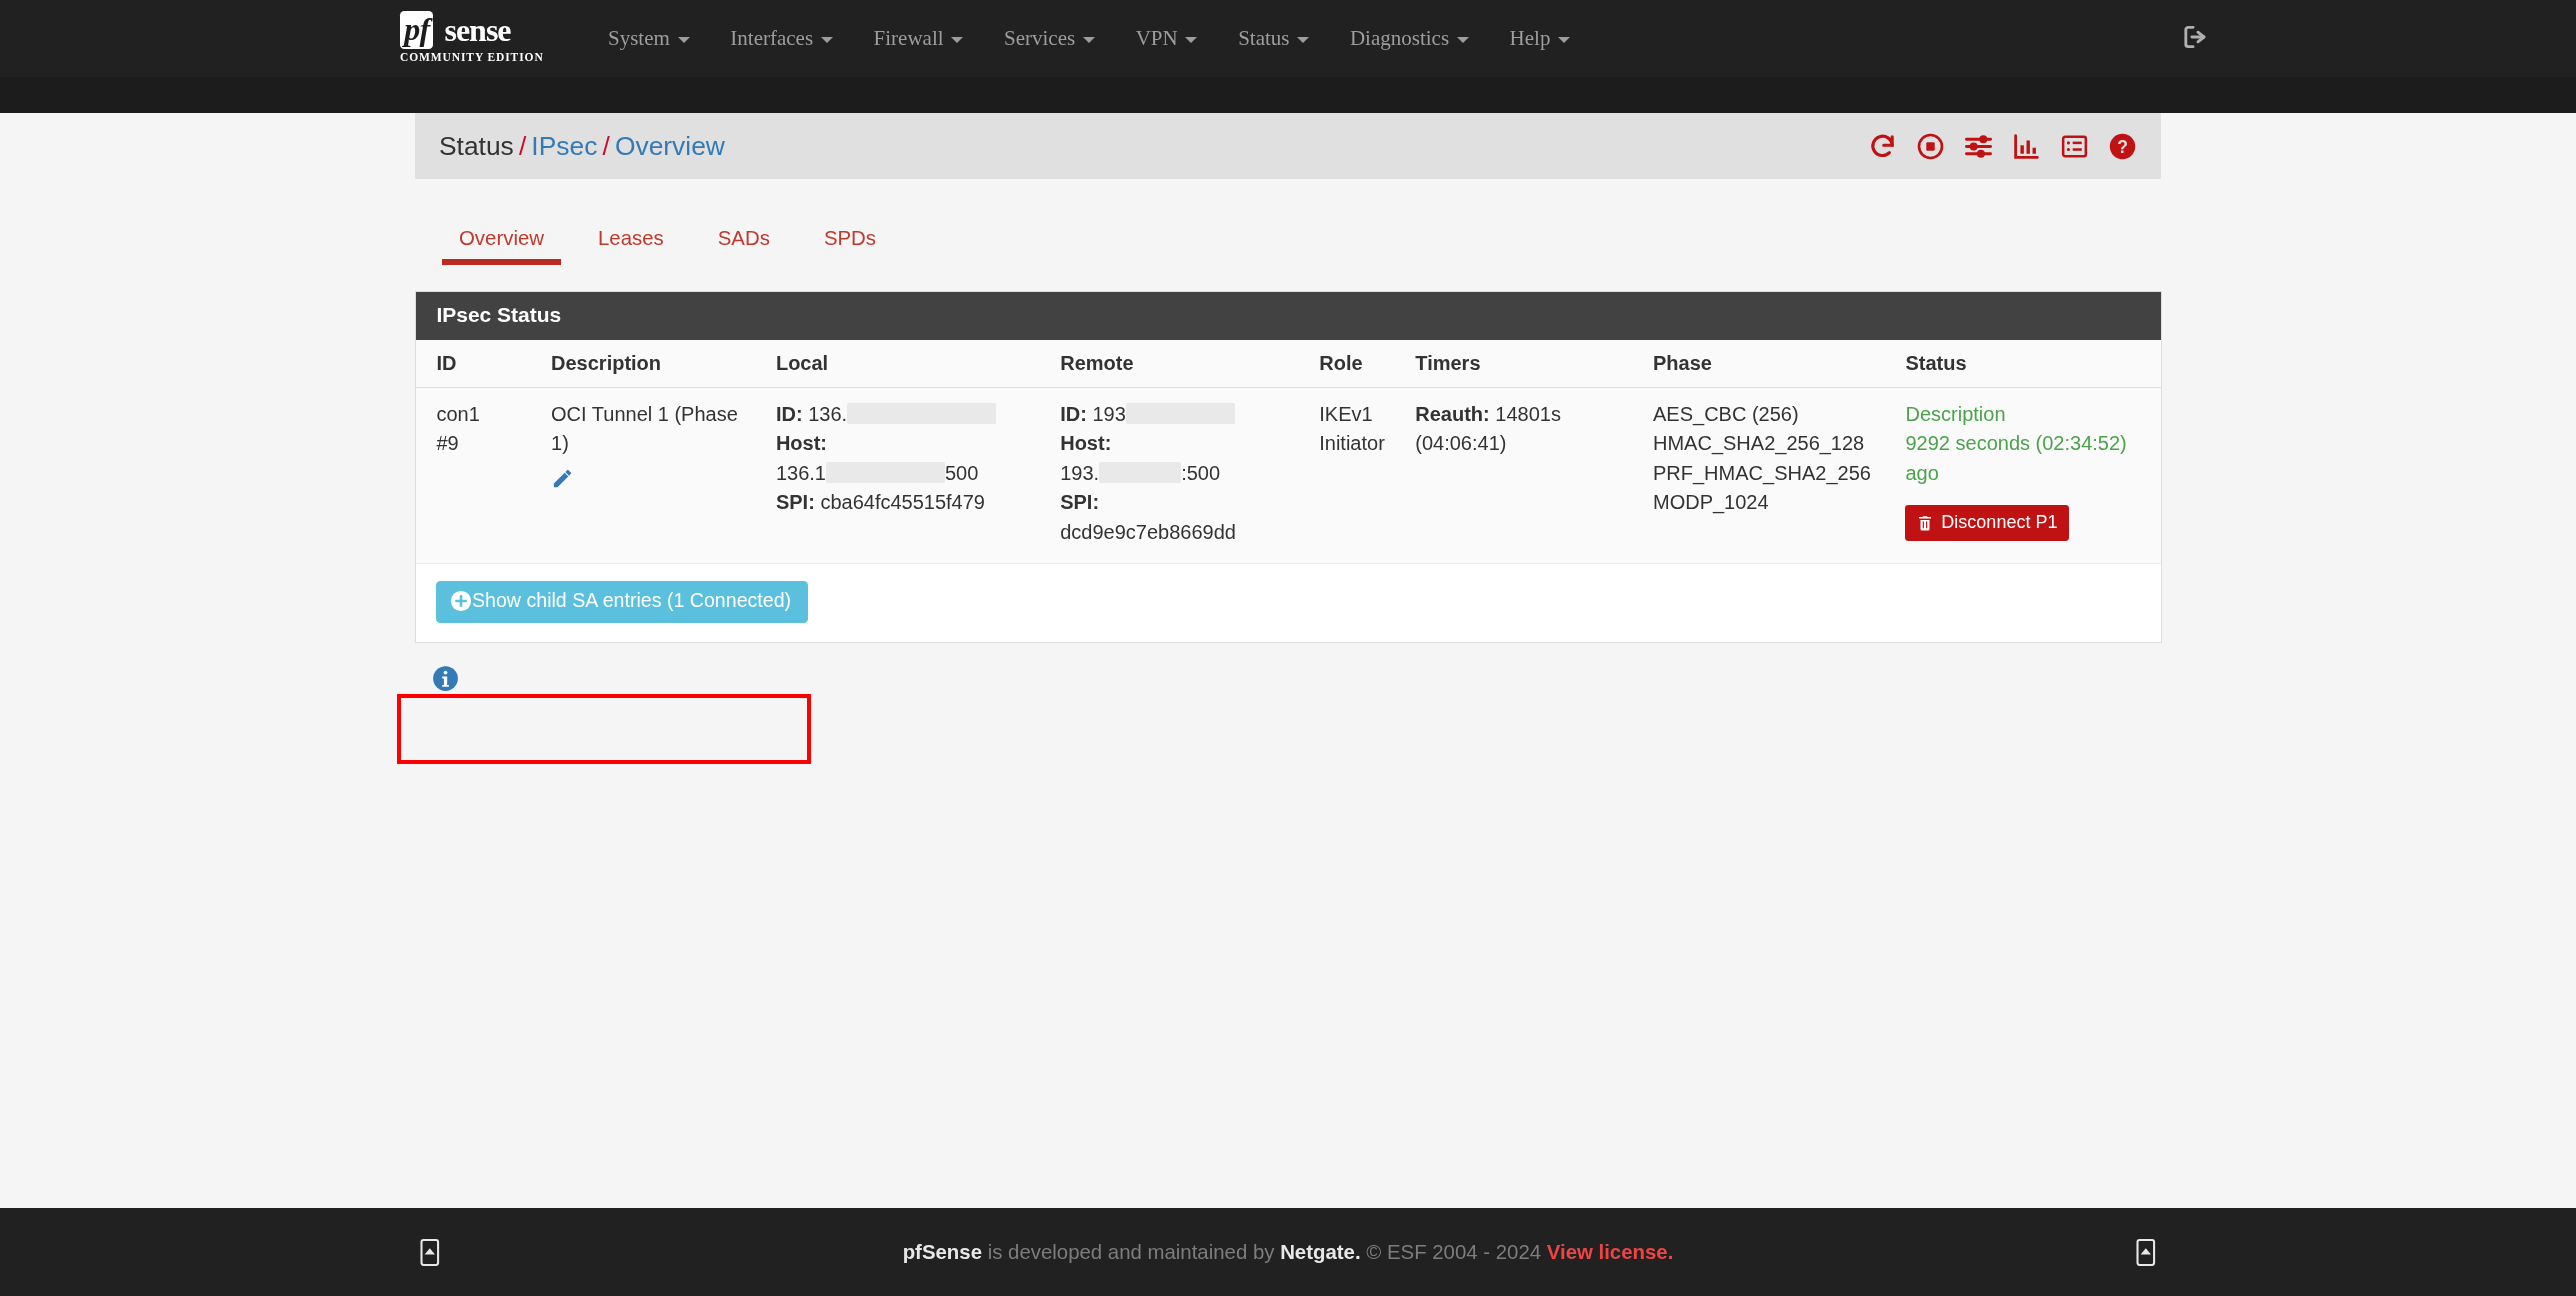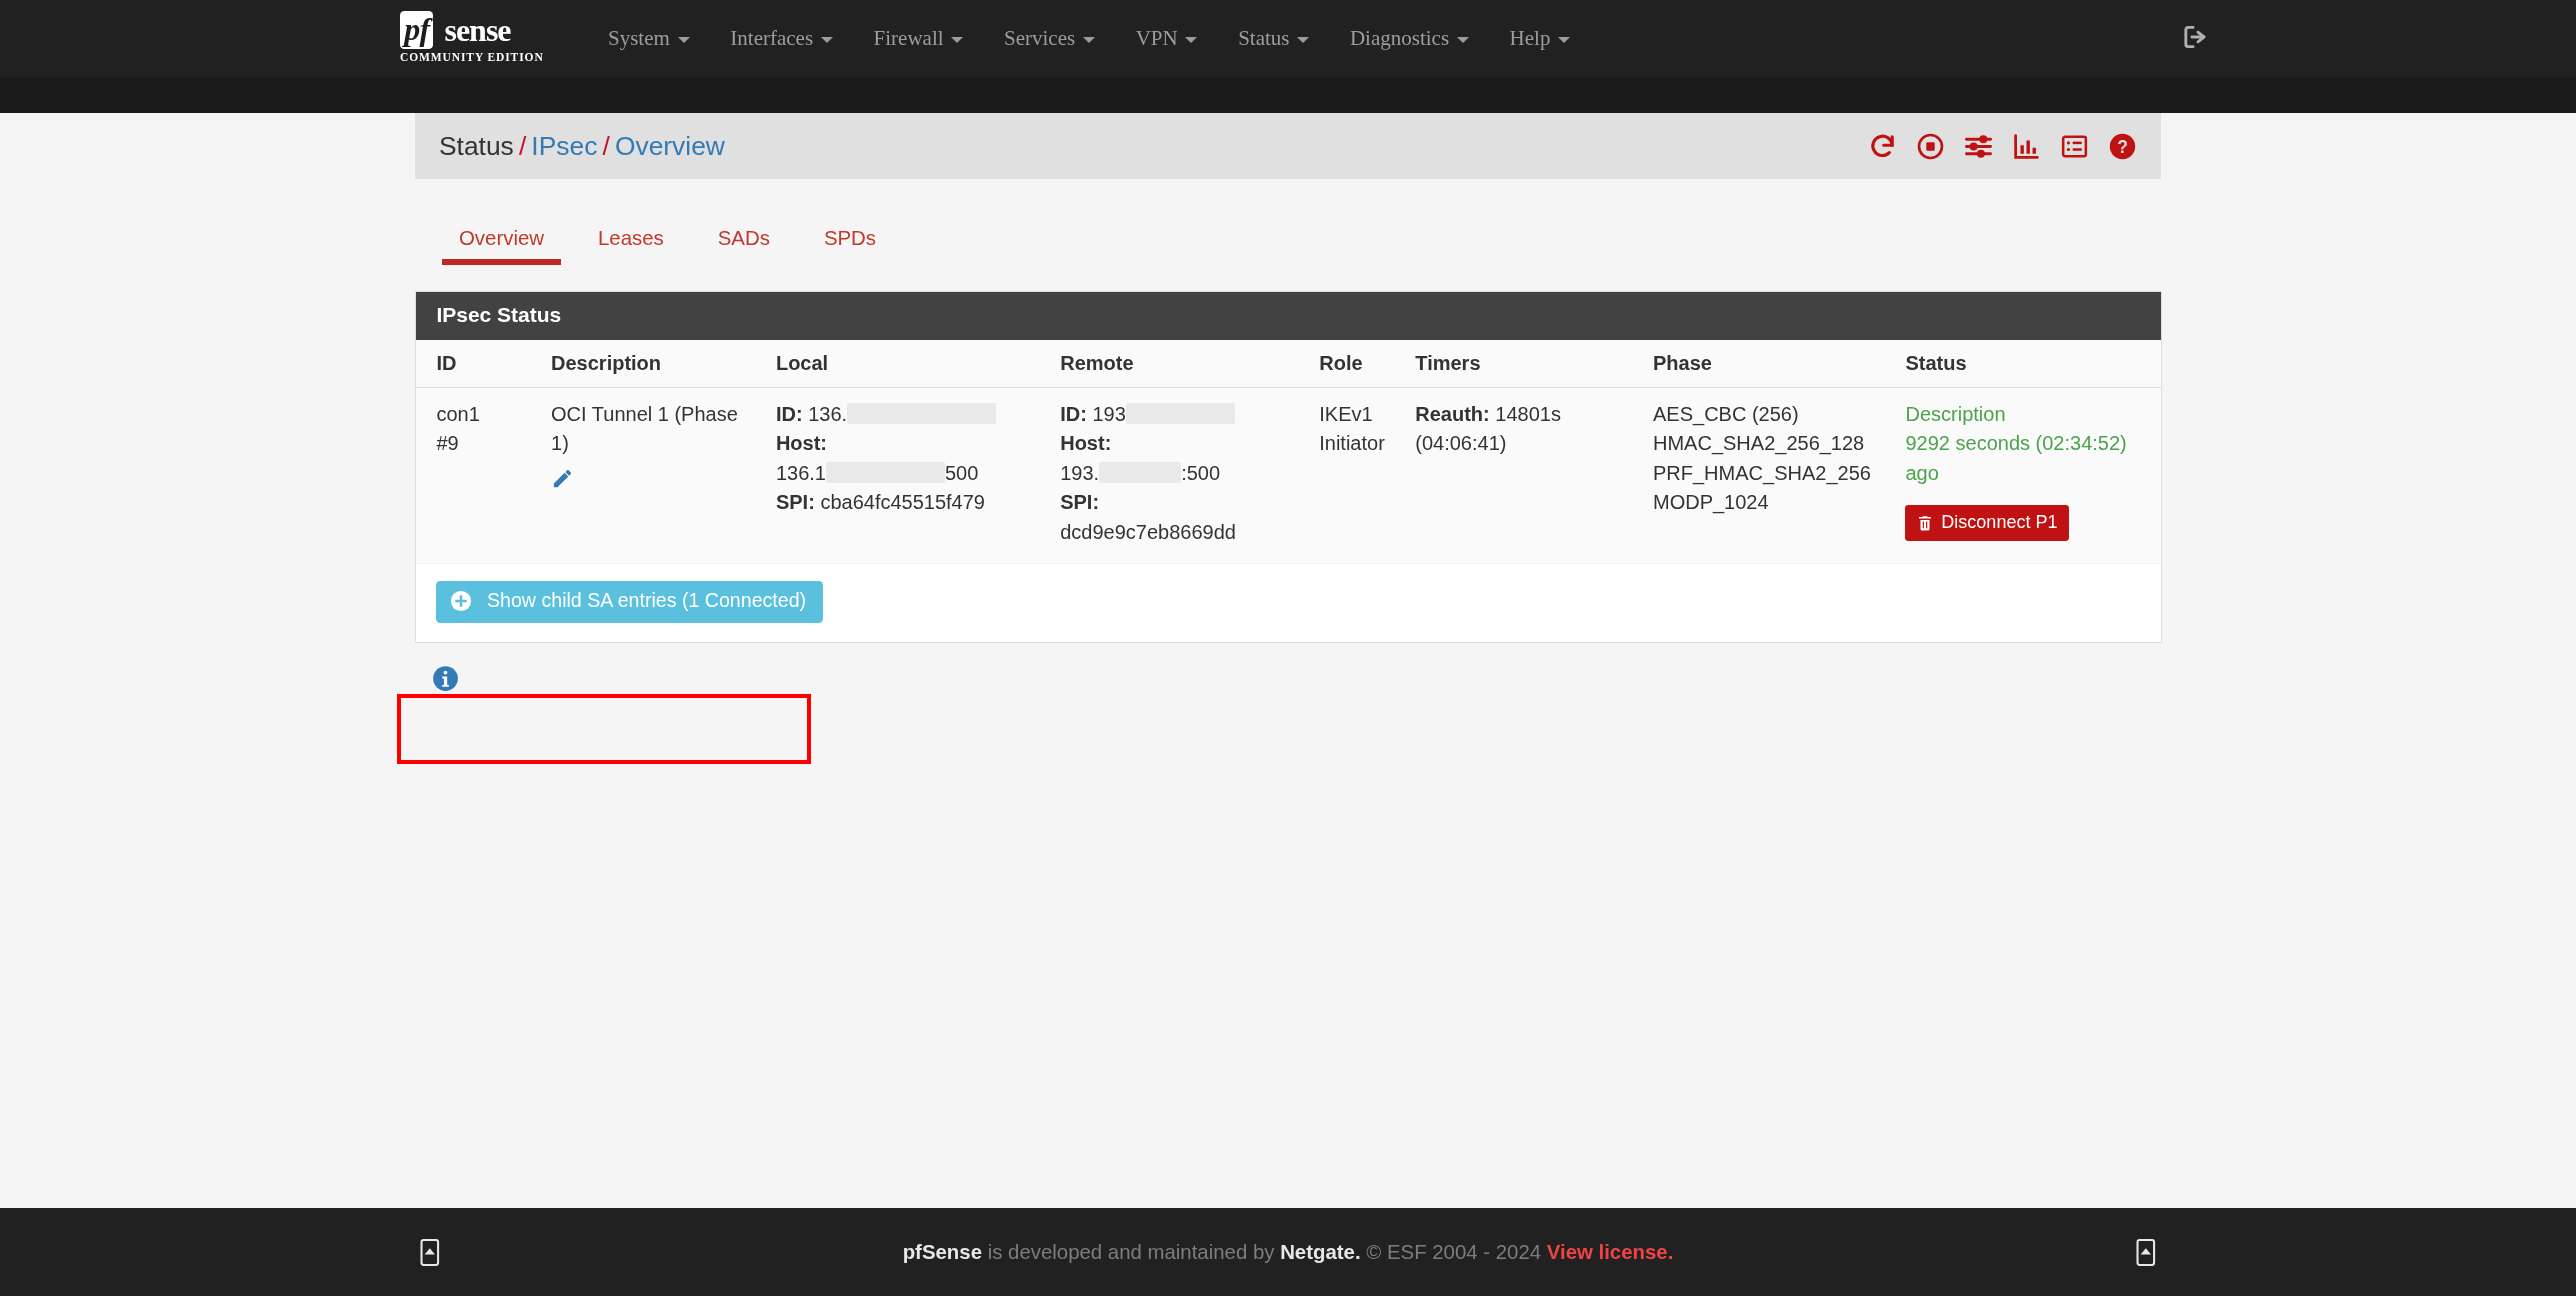--- a/index.html
+++ b/index.html
@@ -227,21 +227,21 @@
     white-space: nowrap;
   }
   .child-row td {
     background: #ffffff !important;
     padding: 17px 20.4px 19px 20.4px !important;
     border-bottom: none !important;
   }
   .btn-info {
     display: inline-flex;
     align-items: center;
-    gap: 15px;
+    gap: 0;
     background: #5bc0de;
     color: #ffffff;
     border: none;
     border-radius: 4.3px;
     font-size: 19.6px;
     padding: 8.5px 17px 10.2px 13.6px;
     cursor: pointer;
     font-family: "Liberation Sans", sans-serif;
     white-space: nowrap;
   }

